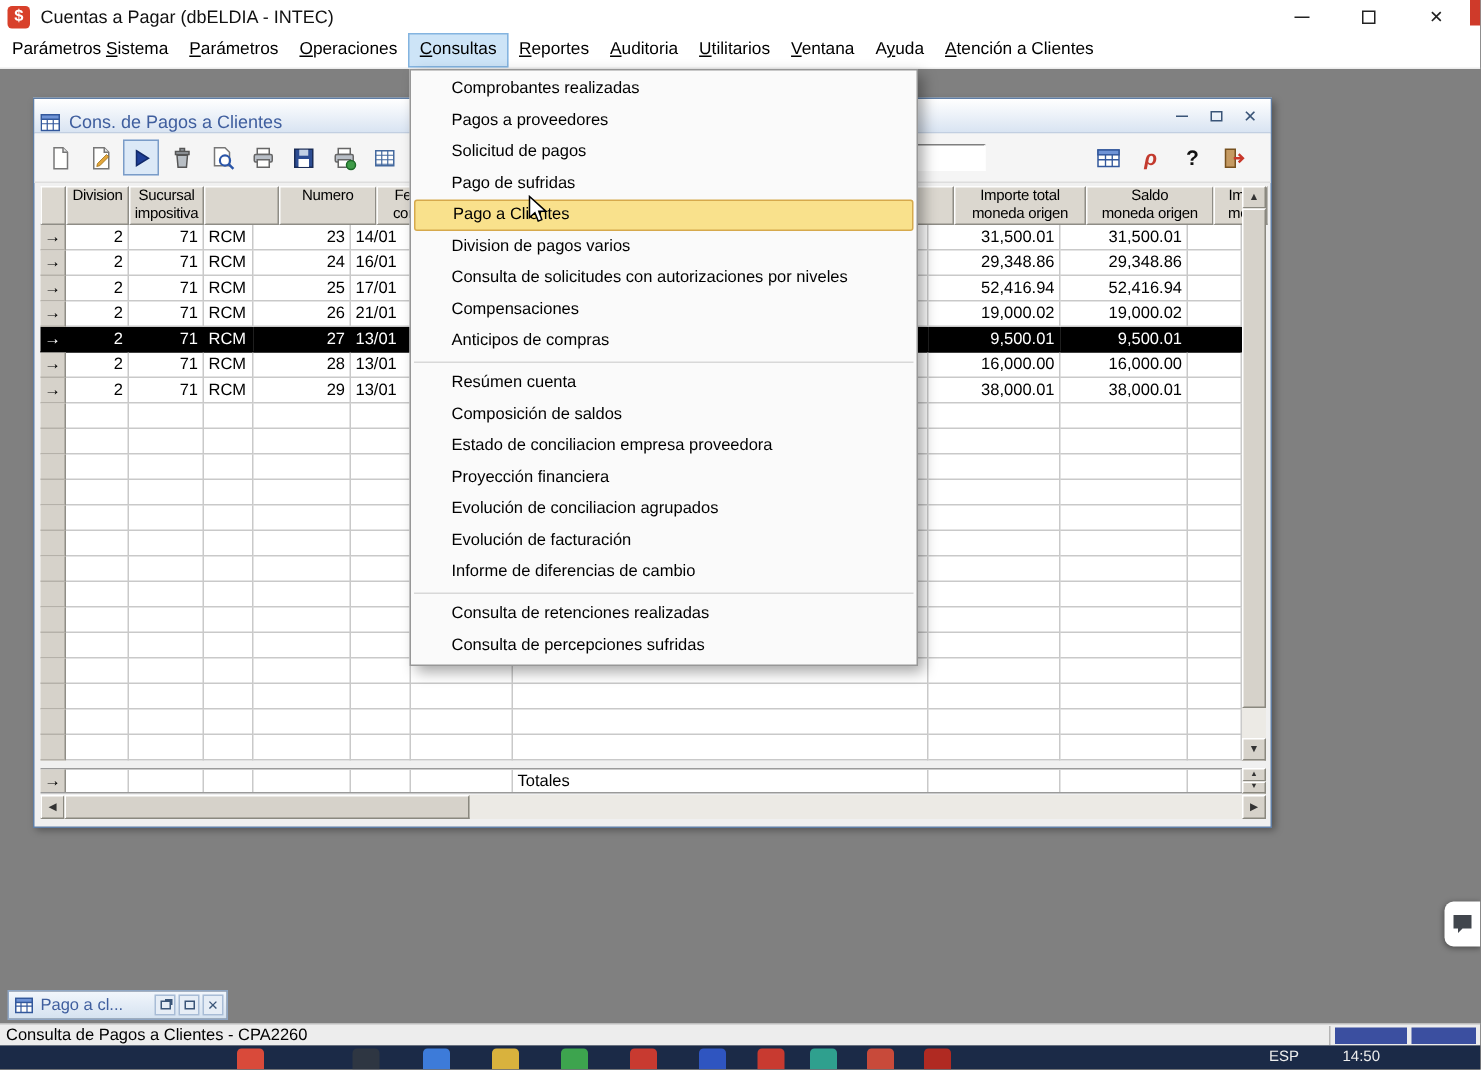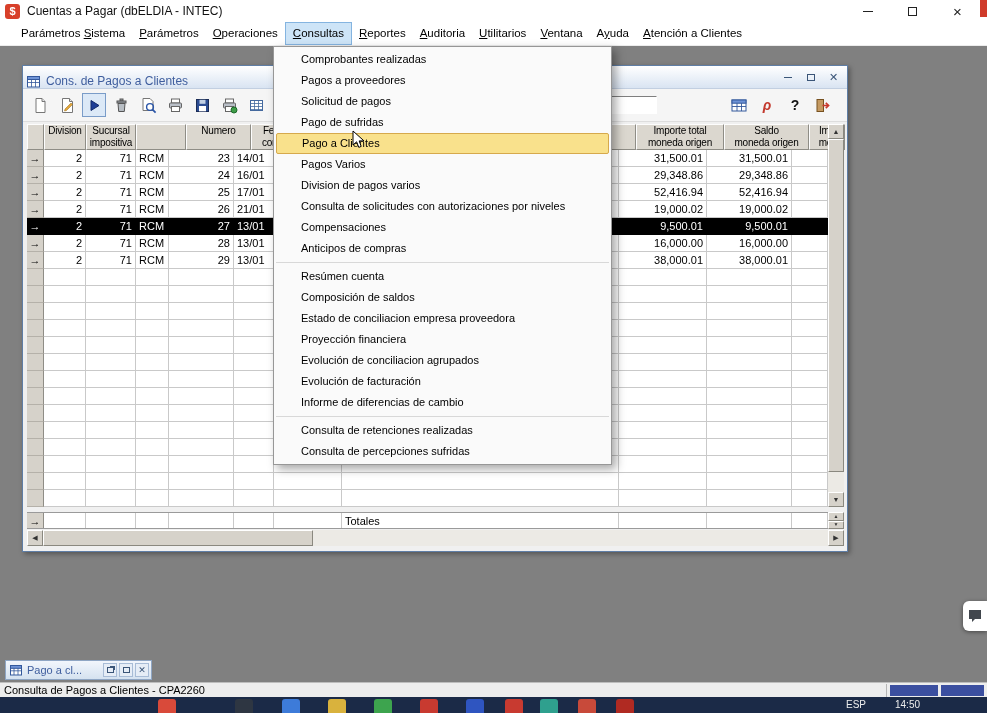--- a/index.html
+++ b/index.html
@@ -14,21 +14,21 @@
             font-size:11px;font-weight:bold;display:flex;align-items:center;justify-content:center}
   .win-title{margin-left:7px;font-size:12px;color:#111;white-space:nowrap}
   .win-controls{position:absolute;right:7px;top:0;height:22px;display:flex}
   .wbtn{width:45px;height:22px;display:flex;align-items:center;justify-content:center;color:#222}
   .min-glyph{width:10px;height:1px;background:#222;display:block}
   .max-glyph{width:9px;height:9px;border:1px solid #222;display:block}
   .close-glyph{font-size:15px;line-height:1}
 
   
   .menubar{position:absolute;left:0;top:22px;width:987px;height:24px;background:#ffffff;font-size:11.5px;
-           padding-left:14px;border-bottom:1px solid #ececec;white-space:nowrap}
+           padding-left:1px;border-bottom:1px solid #ececec;white-space:nowrap}
   .mitem{display:inline-block;padding:0 7px;line-height:22px;height:23px;color:#000;vertical-align:top}
   .mitem.open{background:#cde4f7;border:1px solid #84b4e0;line-height:20px}
 
   
   .mdi{position:absolute;left:0;top:46px;width:987px;height:636px;background:#808080}
 
   
   .child{position:absolute;left:22px;top:19px;width:826px;height:487px;background:#f0f0f0;
          border:1px solid #5f7ea6;box-shadow:2px 2px 5px rgba(0,0,0,.35)}
   .ctitle{position:absolute;left:0;top:0;width:100%;height:23px;background:linear-gradient(#ffffff,#d9e4f2);
@@ -621,21 +621,20 @@
       </span>
     </div>
   </div>
 
   <div class="dropdown" id="dropdown">
       <div class="ditem">Comprobantes realizadas</div>
       <div class="ditem">Pagos a proveedores</div>
       <div class="ditem">Solicitud de pagos</div>
       <div class="ditem">Pago de sufridas</div>
       <div class="ditem hl">Pago a Clientes</div>
-      <div class="ditem">Pagos Varios</div>
       <div class="ditem">Division de pagos varios</div>
       <div class="ditem">Consulta de solicitudes con autorizaciones por niveles</div>
       <div class="ditem">Compensaciones</div>
       <div class="ditem">Anticipos de compras</div>
       <div class="dsep"></div>
       <div class="ditem">Resúmen cuenta</div>
       <div class="ditem">Composición de saldos</div>
       <div class="ditem">Estado de conciliacion empresa proveedora</div>
       <div class="ditem">Proyección financiera</div>
       <div class="ditem">Evolución de conciliacion agrupados</div>

